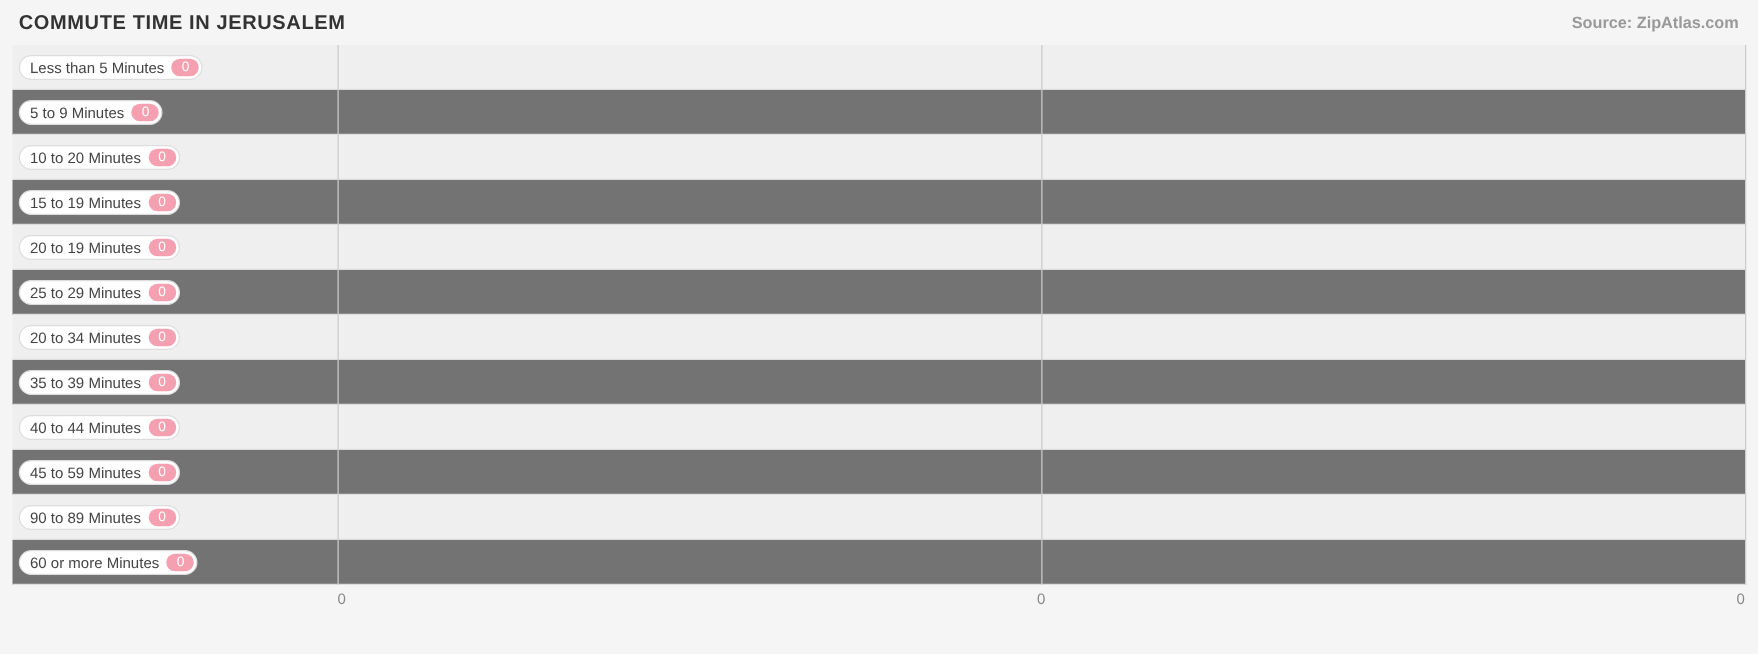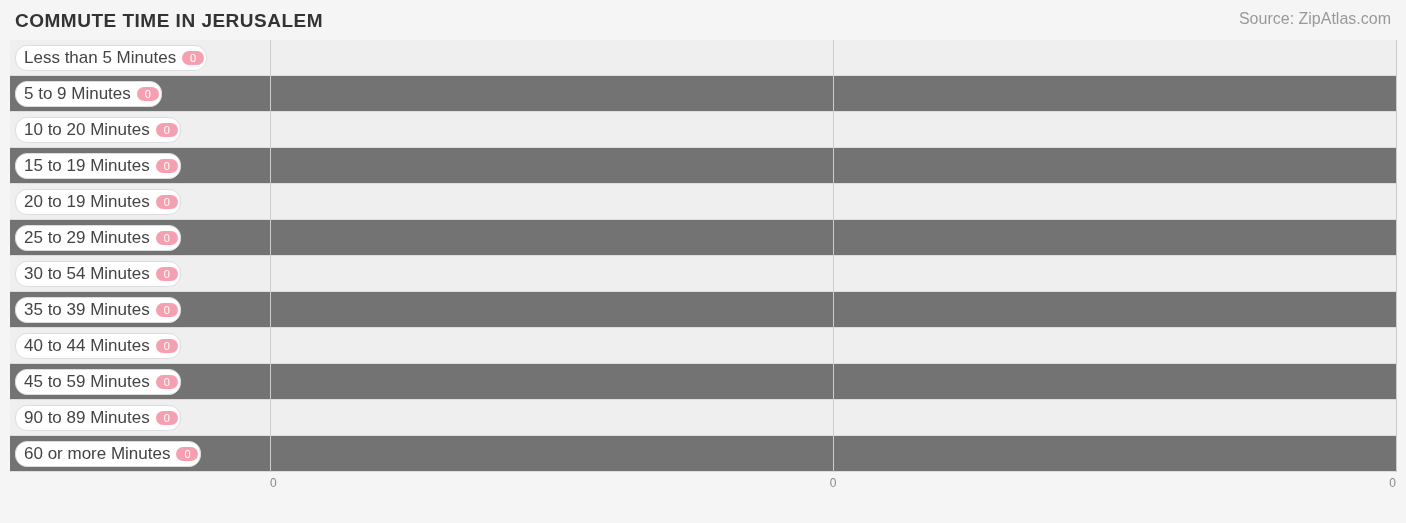--- a/index.html
+++ b/index.html
@@ -11,34 +11,35 @@
       position: relative;
     }
     .chart-container {
       width: 1406px;
       min-height: 523px;
       background: #f5f5f5;
       padding: 10px 10px 40px 10px;
       position: relative;
     }
     .chart-title {
-      font-size: 19px;
+      font-size: 16px;
       font-weight: bold;
       color: #333;
       text-transform: uppercase;
       letter-spacing: 0.5px;
       margin-bottom: 8px;
       padding-left: 5px;
     }
     .source-label {
       position: absolute;
       top: 10px;
       right: 15px;
-      font-size: 16px;
+      font-size: 13px;
       color: #999;
+      font-weight: bold;
     }
     .bar-row {
       display: flex;
       align-items: center;
       height: 36px;
       border-bottom: 1px solid #ddd;
       position: relative;
       background: #737373;
     }
     .bar-row:nth-child(odd) {
@@ -57,21 +58,21 @@
       background: white;
       border-radius: 12px;
       border: 1px solid #ddd;
       padding: 2px 2px 2px 8px;
       font-size: 12px;
       color: #444;
       white-space: nowrap;
       gap: 6px;
     }
     .bar-label-text {
-      font-size: 17px;
+      font-size: 12px;
       color: #444;
     }
     .bar-value-badge {
       background: #f4a0b0;
       color: #fff;
       border-radius: 10px;
       font-size: 11px;
       padding: 1px 7px;
       min-width: 22px;
       text-align: center;
@@ -191,21 +192,21 @@
             <span class="bar-value-badge">0</span>
           </div>
         </div>
         <div class="bar-track">
           <div class="bar-fill" style="width: 0px;"></div>
         </div>
       </div>
       <div class="bar-row">
         <div class="bar-label-wrapper">
           <div class="bar-label-pill">
-            <span class="bar-label-text">30 to 54 Minutes</span>
+            <span class="bar-label-text">20 to 34 Minutes</span>
             <span class="bar-value-badge">0</span>
           </div>
         </div>
         <div class="bar-track">
           <div class="bar-fill" style="width: 0px;"></div>
         </div>
       </div>
       <div class="bar-row">
         <div class="bar-label-wrapper">
           <div class="bar-label-pill">

